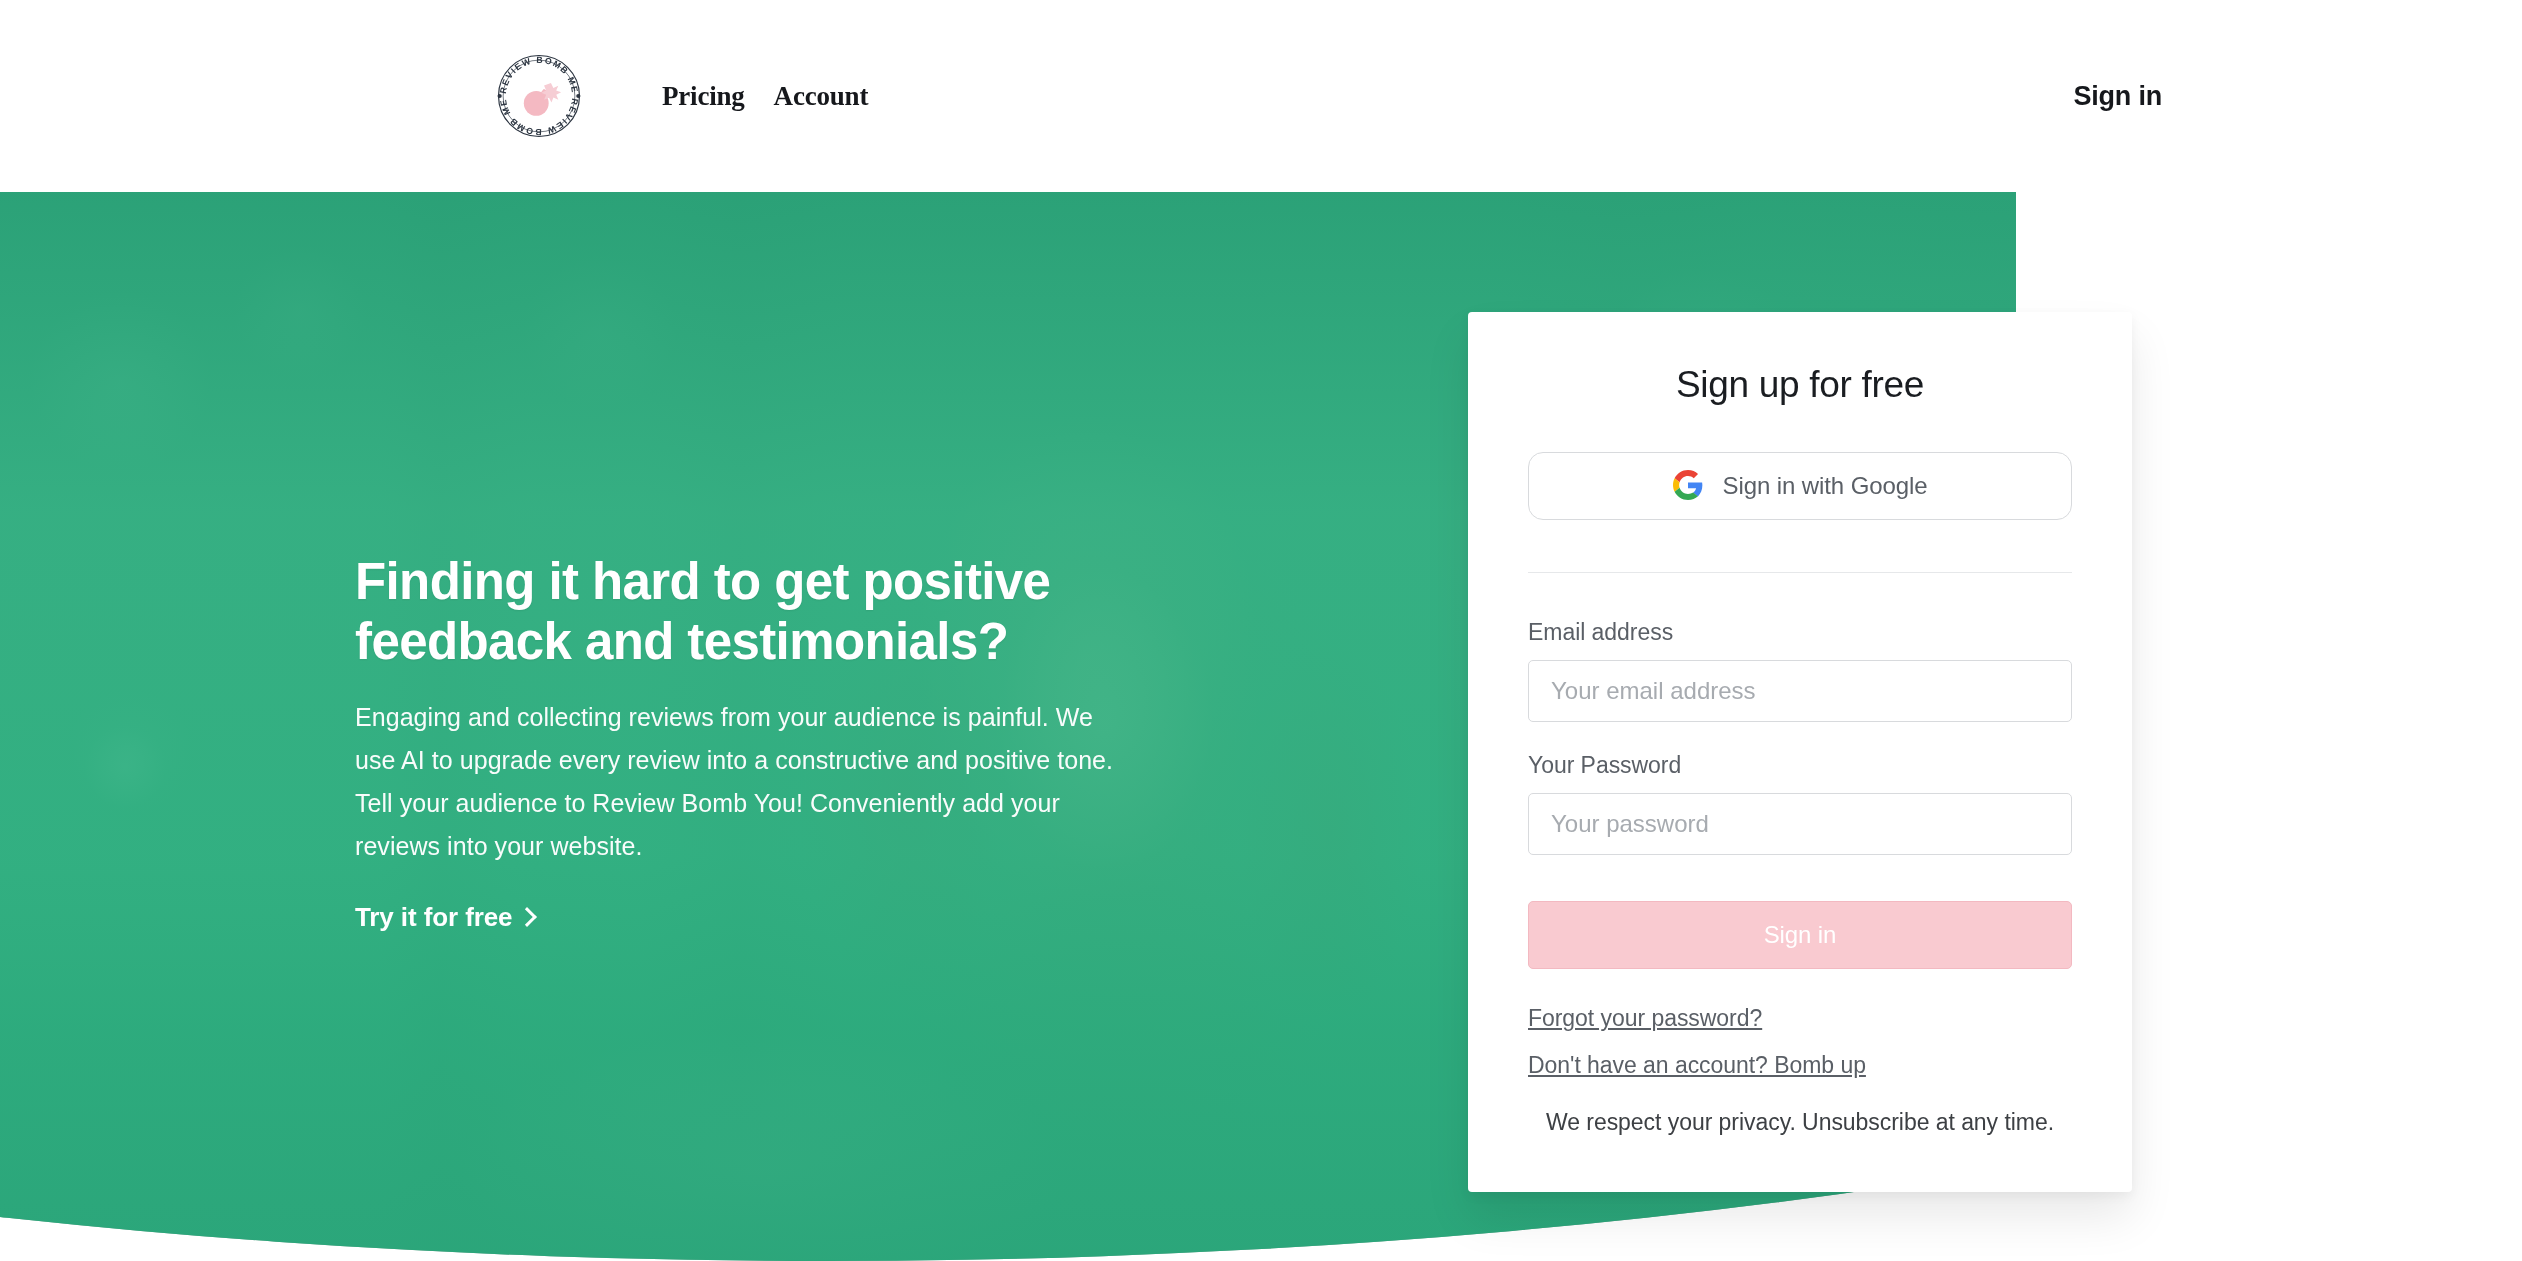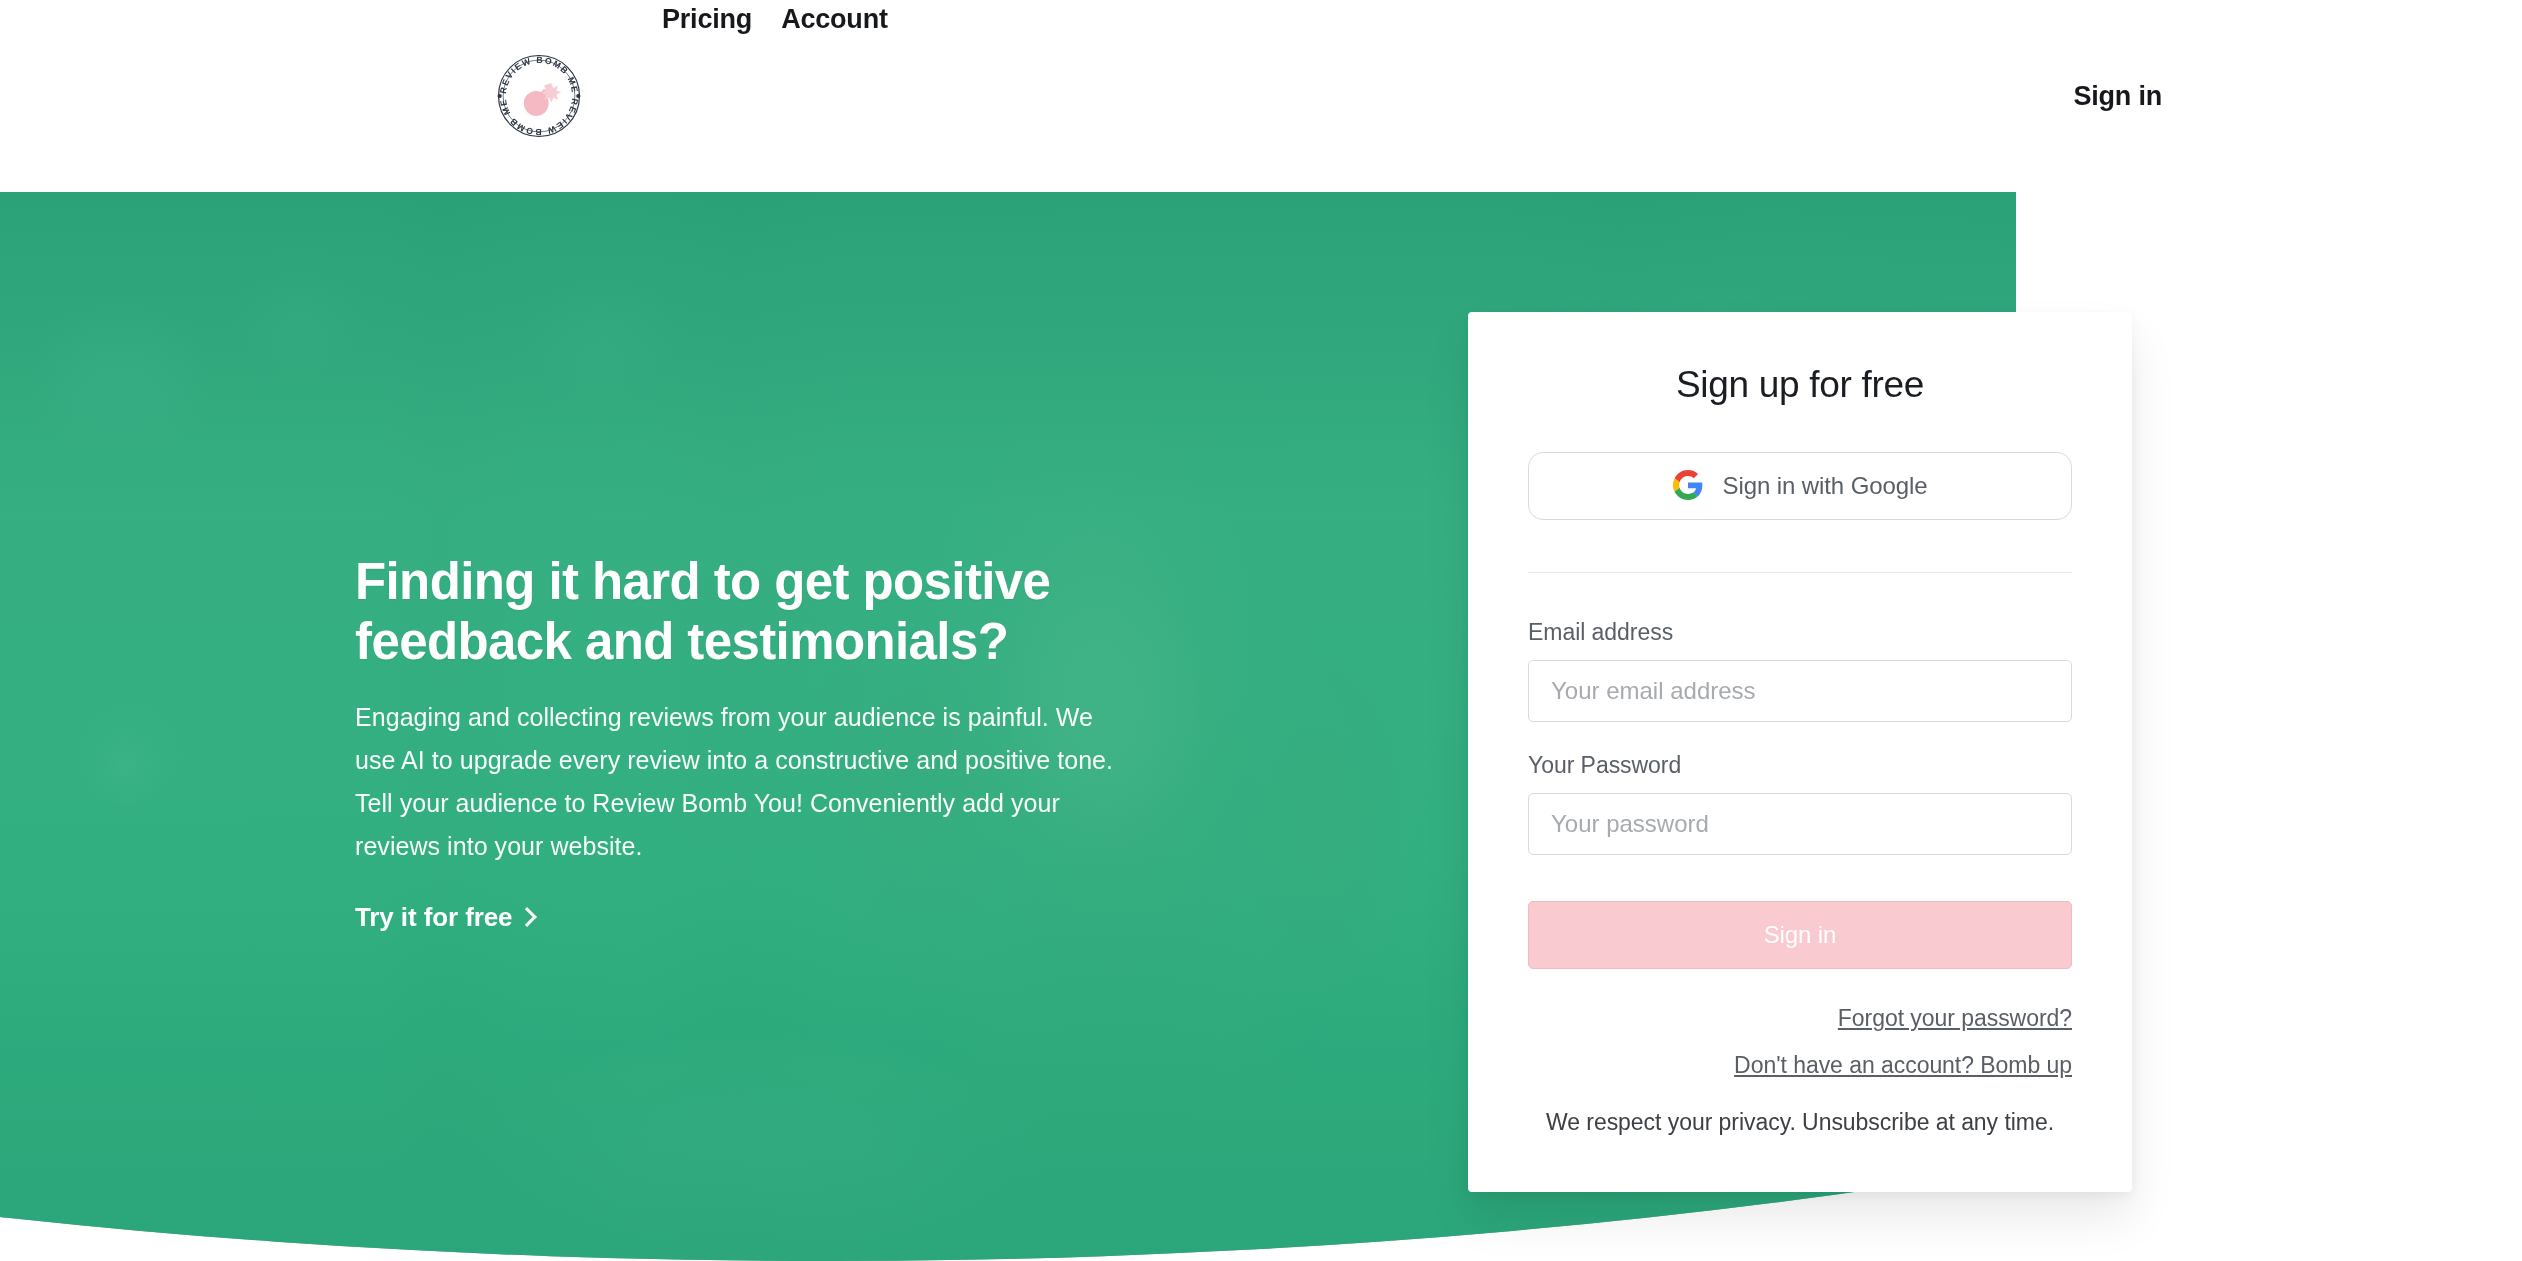--- a/index.html
+++ b/index.html
@@ -24,21 +24,21 @@
   }
   .logo-wrap {
     position:absolute; left:489px; top:53px;
     width:100px; height:86px;
     display:flex; align-items:center; justify-content:center;
   }
   .logo-wrap svg { display:block; }
 
   .nav {
     position:absolute; left:660px; top:0; height:192px;
-    display:flex; gap:25px;
+    display:flex; align-items:center; gap:25px;font-family:Liberation Serif, serif;
   }
   .nav-link {
     font-size:27px; color:#16181c; font-weight:600;
     letter-spacing:-0.2px; text-decoration:none; cursor:pointer;
     padding:4px 2px;
   }
   .signin-top {
     position:absolute; right:0; top:0; height:192px;
     width:2522px;
     display:flex; align-items:center; justify-content:flex-end;
@@ -170,21 +170,21 @@
   }
   .field-input::placeholder { color:#a7abb0; }
   .field-gap { height:30px; }
   .submit-btn {
     width:100%; height:68px; margin-top:46px;
     background:#f9cad0; border:1px solid #f3b9c1; border-radius:5px;
     color:#ffffff; font-size:24px; font-weight:400;
     font-family:"Liberation Sans", sans-serif;
     cursor:pointer; letter-spacing:-0.1px;
   }
-  .links { margin-top:36px; text-align:right; }
+  .links { margin-top:36px; text-align:left; }
   .card-link {
     display:block; font-size:23px; color:#5a5f66;
     text-decoration:underline; cursor:pointer;
     margin-bottom:20px; letter-spacing:-0.05px;
   }
   .privacy {
     margin-top:30px; font-size:23px; color:#3d4044;
     text-align:center; letter-spacing:-0.05px;
   }
 

